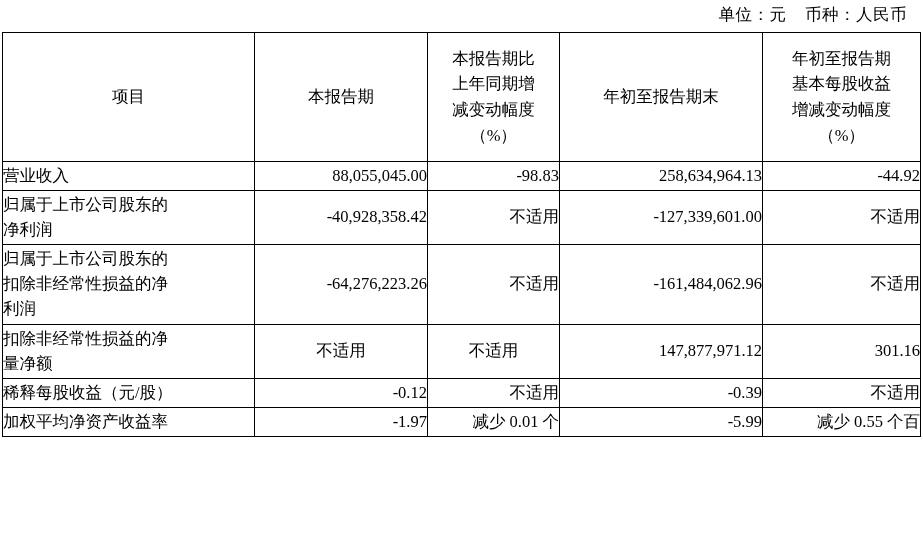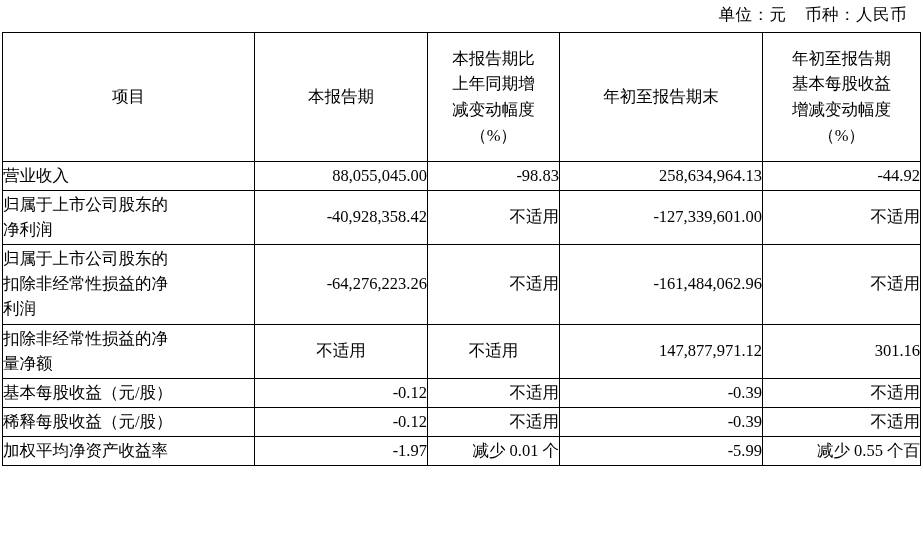--- a/index.html
+++ b/index.html
@@ -151,29 +151,20 @@
             <div>扣除非经常性损益的净</div>
             <div>量净额</div>
           </td>
           <td class="center-cell">不适用</td>
           <td class="center-cell">不适用</td>
           <td class="num-cell">147,877,971.12</td>
           <td class="num-cell">301.16</td>
         </tr>
         <tr class="r-norm">
           <td class="item-cell">
-            <div>基本每股收益（元/股）</div>
-          </td>
-          <td class="num-cell">-0.12</td>
-          <td class="num-cell">不适用</td>
-          <td class="num-cell">-0.39</td>
-          <td class="num-cell">不适用</td>
-        </tr>
-        <tr class="r-norm">
-          <td class="item-cell">
             <div>稀释每股收益（元/股）</div>
           </td>
           <td class="num-cell">-0.12</td>
           <td class="num-cell">不适用</td>
           <td class="num-cell">-0.39</td>
           <td class="num-cell">不适用</td>
         </tr>
         <tr class="r-norm">
           <td class="item-cell">
             <div>加权平均净资产收益率</div>

